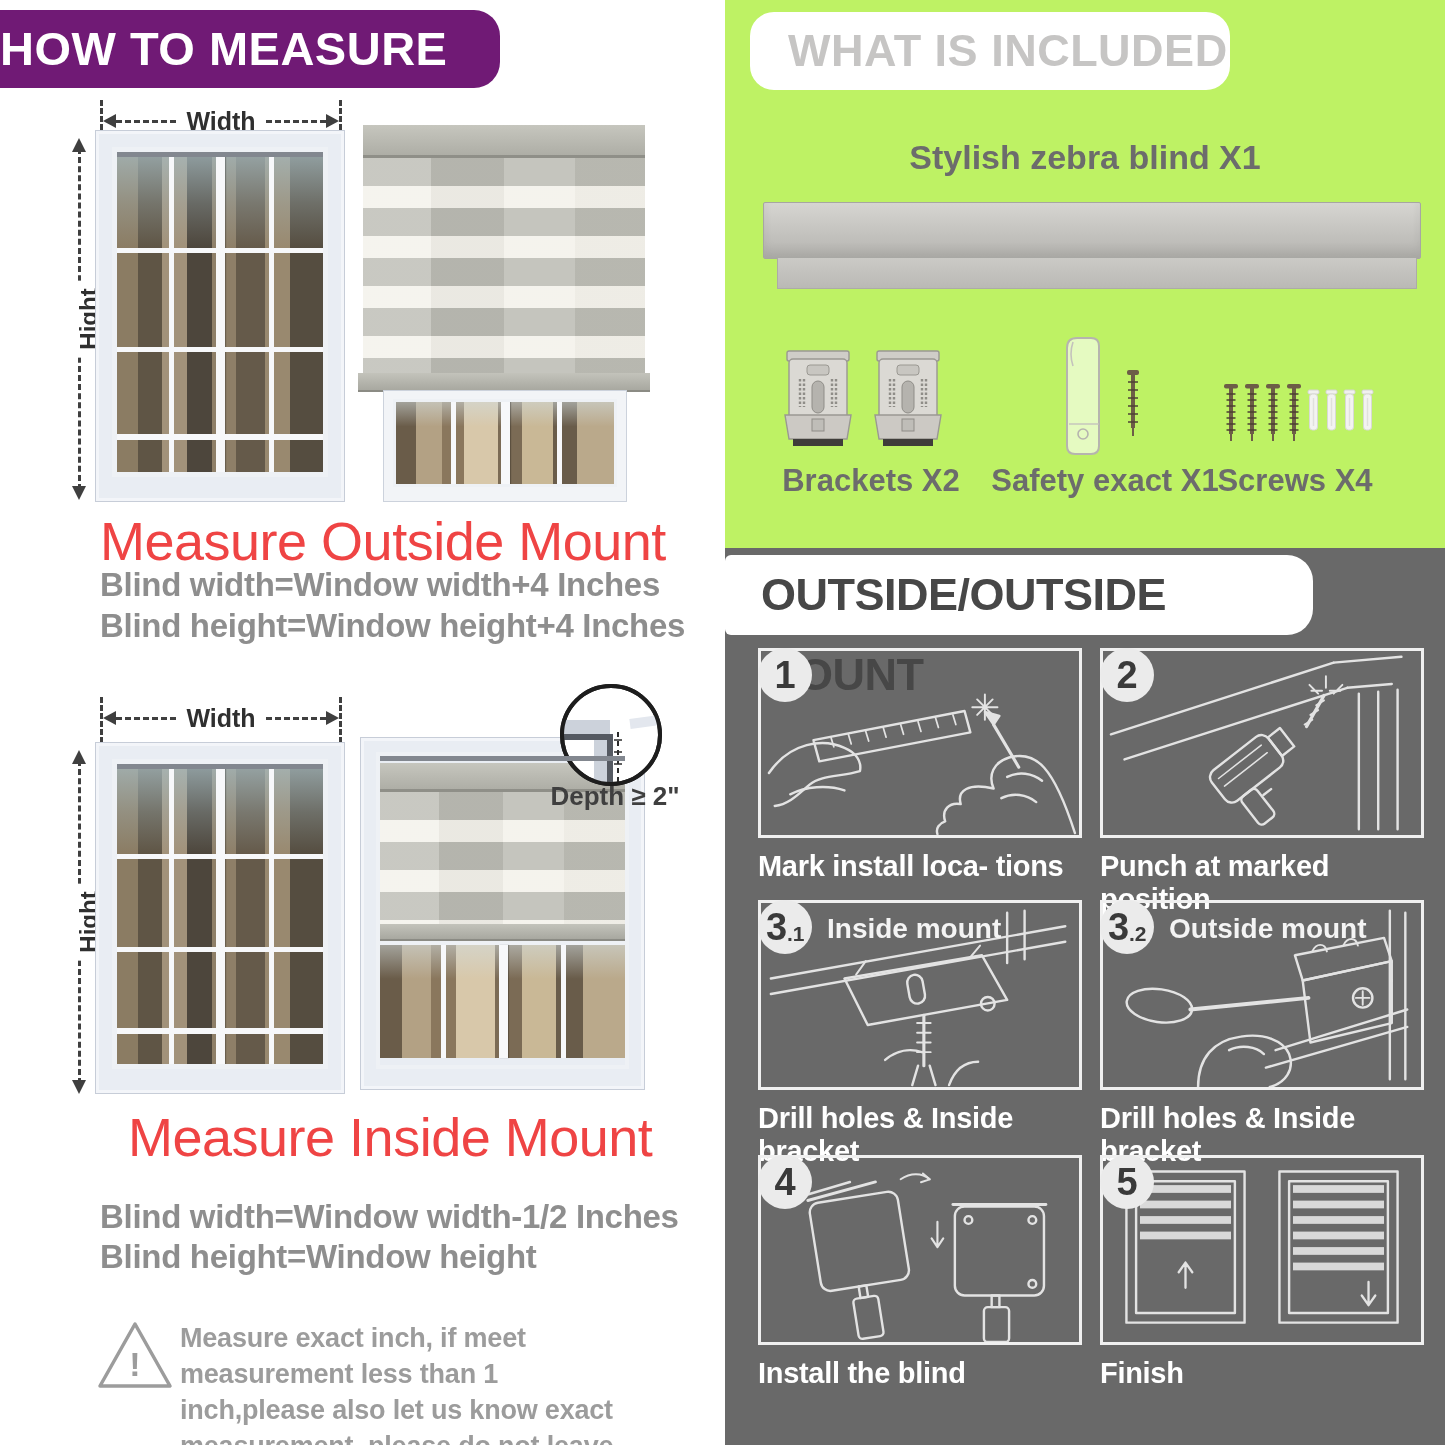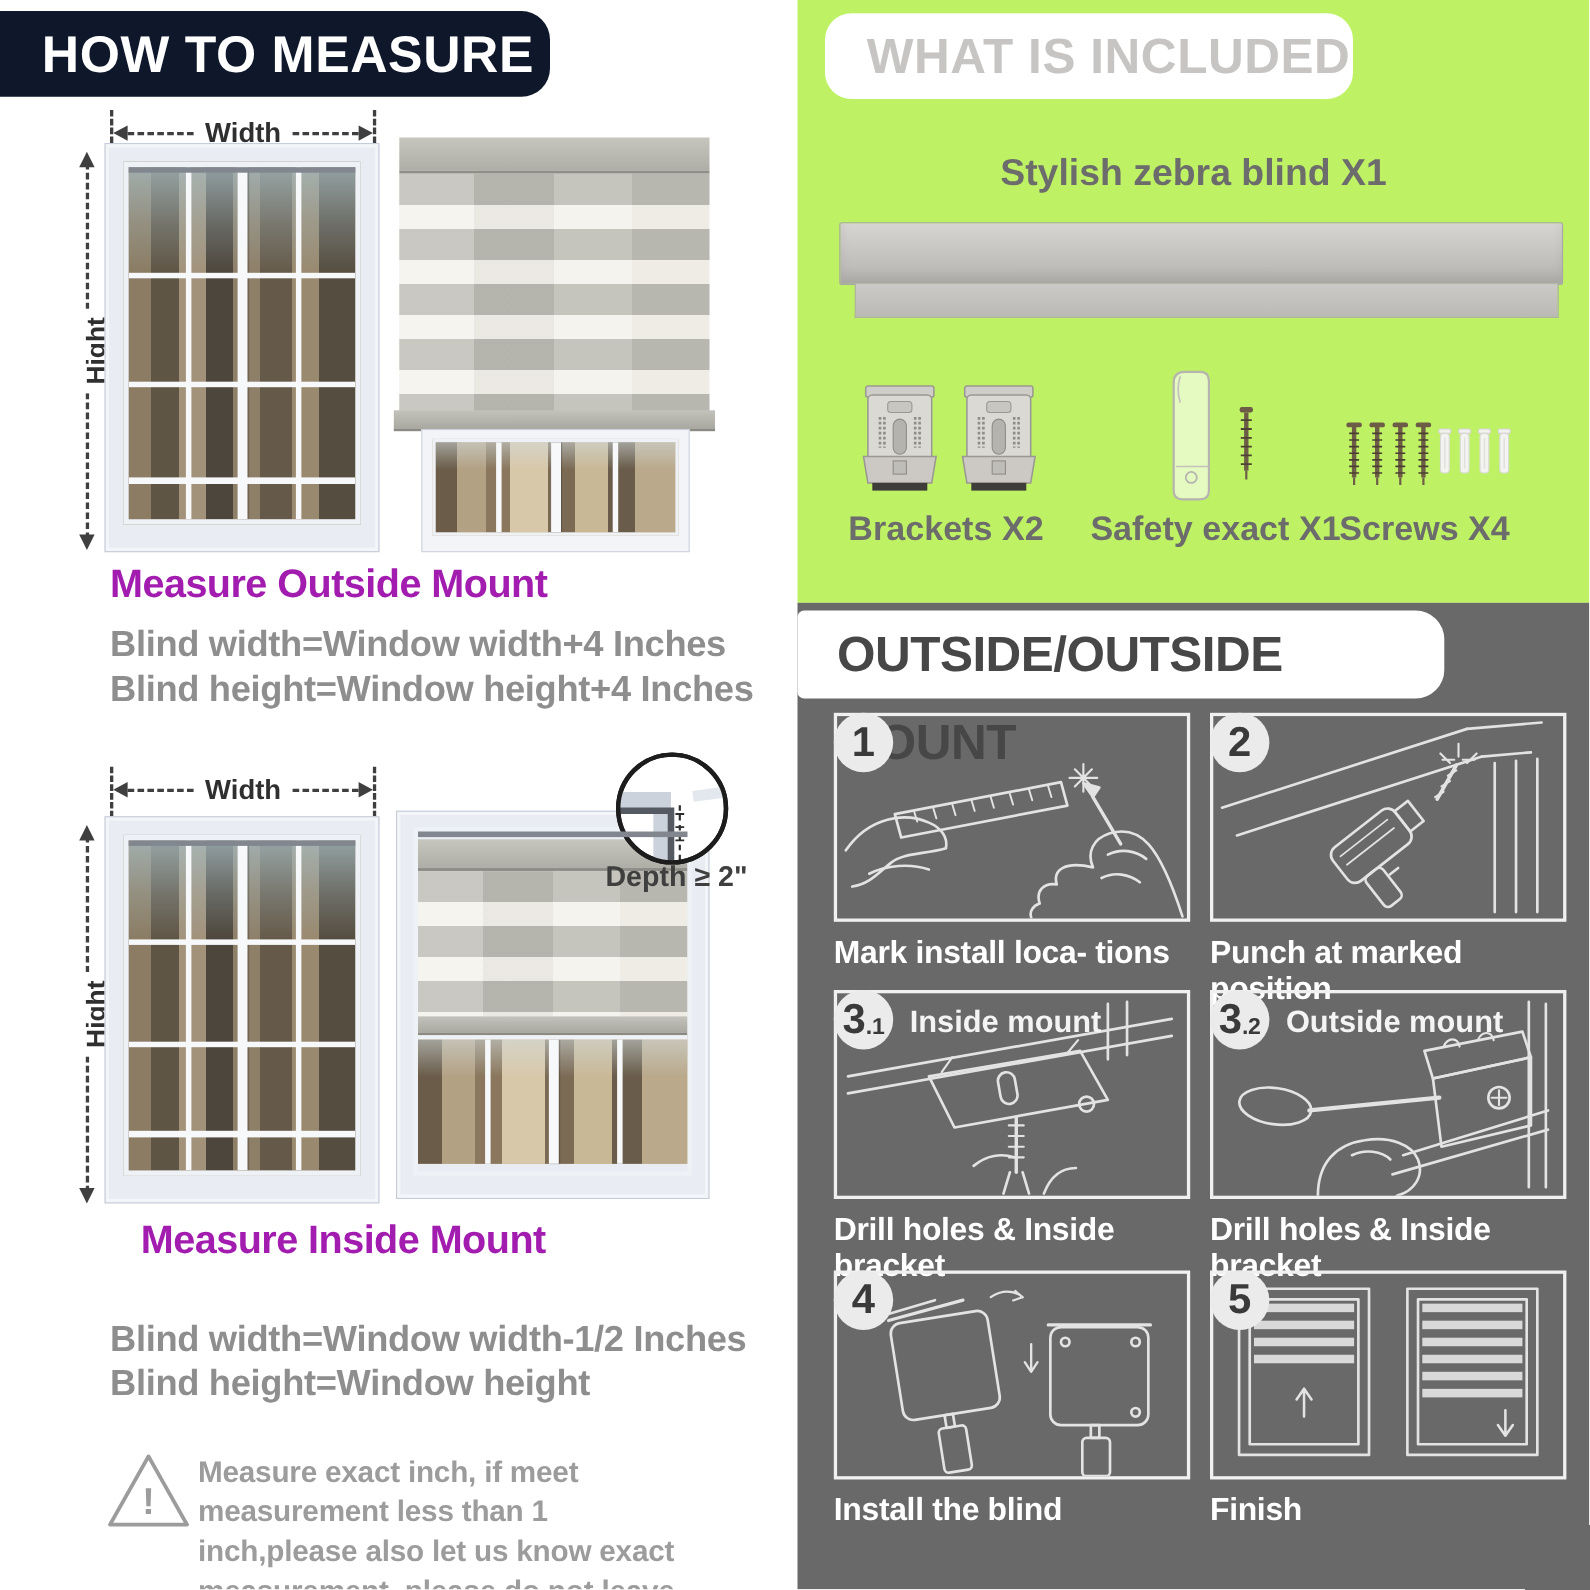--- a/index.html
+++ b/index.html
@@ -1,24 +1,24 @@
 <!DOCTYPE html>
 <html><head>
 <meta charset="utf-8">
 <style>
   html,body{margin:0;padding:0;background:#fff;}
   .page{position:relative;width:1445px;height:1445px;background:#ffffff;overflow:hidden;
         font-family:"Liberation Sans","DejaVu Sans",sans-serif;}
   .abs{position:absolute;}
 
   
-  .banner{left:0;top:10px;width:500px;height:78px;background:#0f172a;border-radius:0 26px 26px 0;
-          color:#ffffff;font-size:47px;font-weight:700;line-height:78px;padding-left:38px;
+  .banner{left:0;top:10px;width:500px;height:78px;background:#701a75;border-radius:0 26px 26px 0;
+          color:#ffffff;font-size:47px;font-weight:700;line-height:78px;
           letter-spacing:.5px;box-sizing:border-box;}
-  .h1{font-size:36px;font-weight:700;color:#a21caf;letter-spacing:-.5px;}
+  .h1{font-size:54px;font-weight:400;color:#ef4444;letter-spacing:-.5px;}
   .sub{font-size:33px;font-weight:700;color:#8e8e8e;letter-spacing:-.3px;}
 
   
   .window{background:#e9edf3;border:1px solid #c7cdd8;box-sizing:border-box;
           padding:16px 16px 24px;box-shadow:inset 0 0 0 3px #f3f5f9;}
   .glass{position:relative;width:100%;height:100%;box-sizing:border-box;border:5px solid #eef1f5;overflow:hidden;}
   .shade{position:absolute;left:-5px;right:-5px;top:-5px;height:10px;background:#82878f;z-index:3;}
   .photo{background-color:#75684f;background-image:
       linear-gradient(180deg, rgba(168,190,197,.75) 0%, rgba(168,190,197,.30) 16%, rgba(168,190,197,0) 30%),
       linear-gradient(90deg,#8b7c63 0,#8b7c63 10%,#5f5545 10%,#5f5545 22%,#a2927a 22%,#a2927a 34%,
@@ -274,21 +274,21 @@
       <use href="#scr" x="10" y="2"></use>
         <use href="#scr" x="31" y="2"></use>
         <use href="#scr" x="52" y="2"></use>
         <use href="#scr" x="73" y="2"></use>
       <use href="#anc" x="92" y="4"></use>
         <use href="#anc" x="110" y="4"></use>
         <use href="#anc" x="128" y="4"></use>
         <use href="#anc" x="146" y="4"></use>
     </svg>
 
-    <div class="abs part-label" style="left:35px;width:200px;">Brackets X2</div>
+    <div class="abs part-label" style="left:46px;width:200px;">Brackets X2</div>
     <div class="abs part-label" style="left:255px;width:250px;">Safety exact X1</div>
     <div class="abs part-label" style="left:470px;width:200px;">Screws X4</div>
   </section>
 
   <section class="abs mount">
     <div class="abs mnt-label">OUTSIDE/OUTSIDE MOUNT</div>
 
     <div class="step" style="left:33px;top:100px;">
       <div class="panel">
         <span class="badge">

